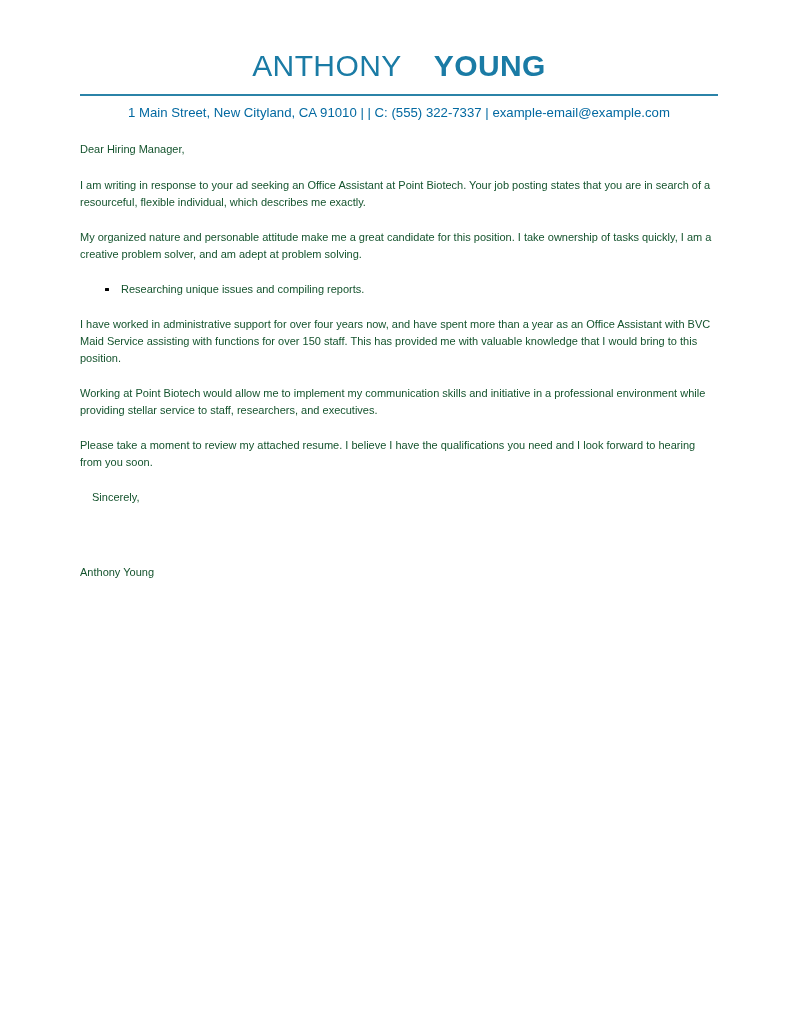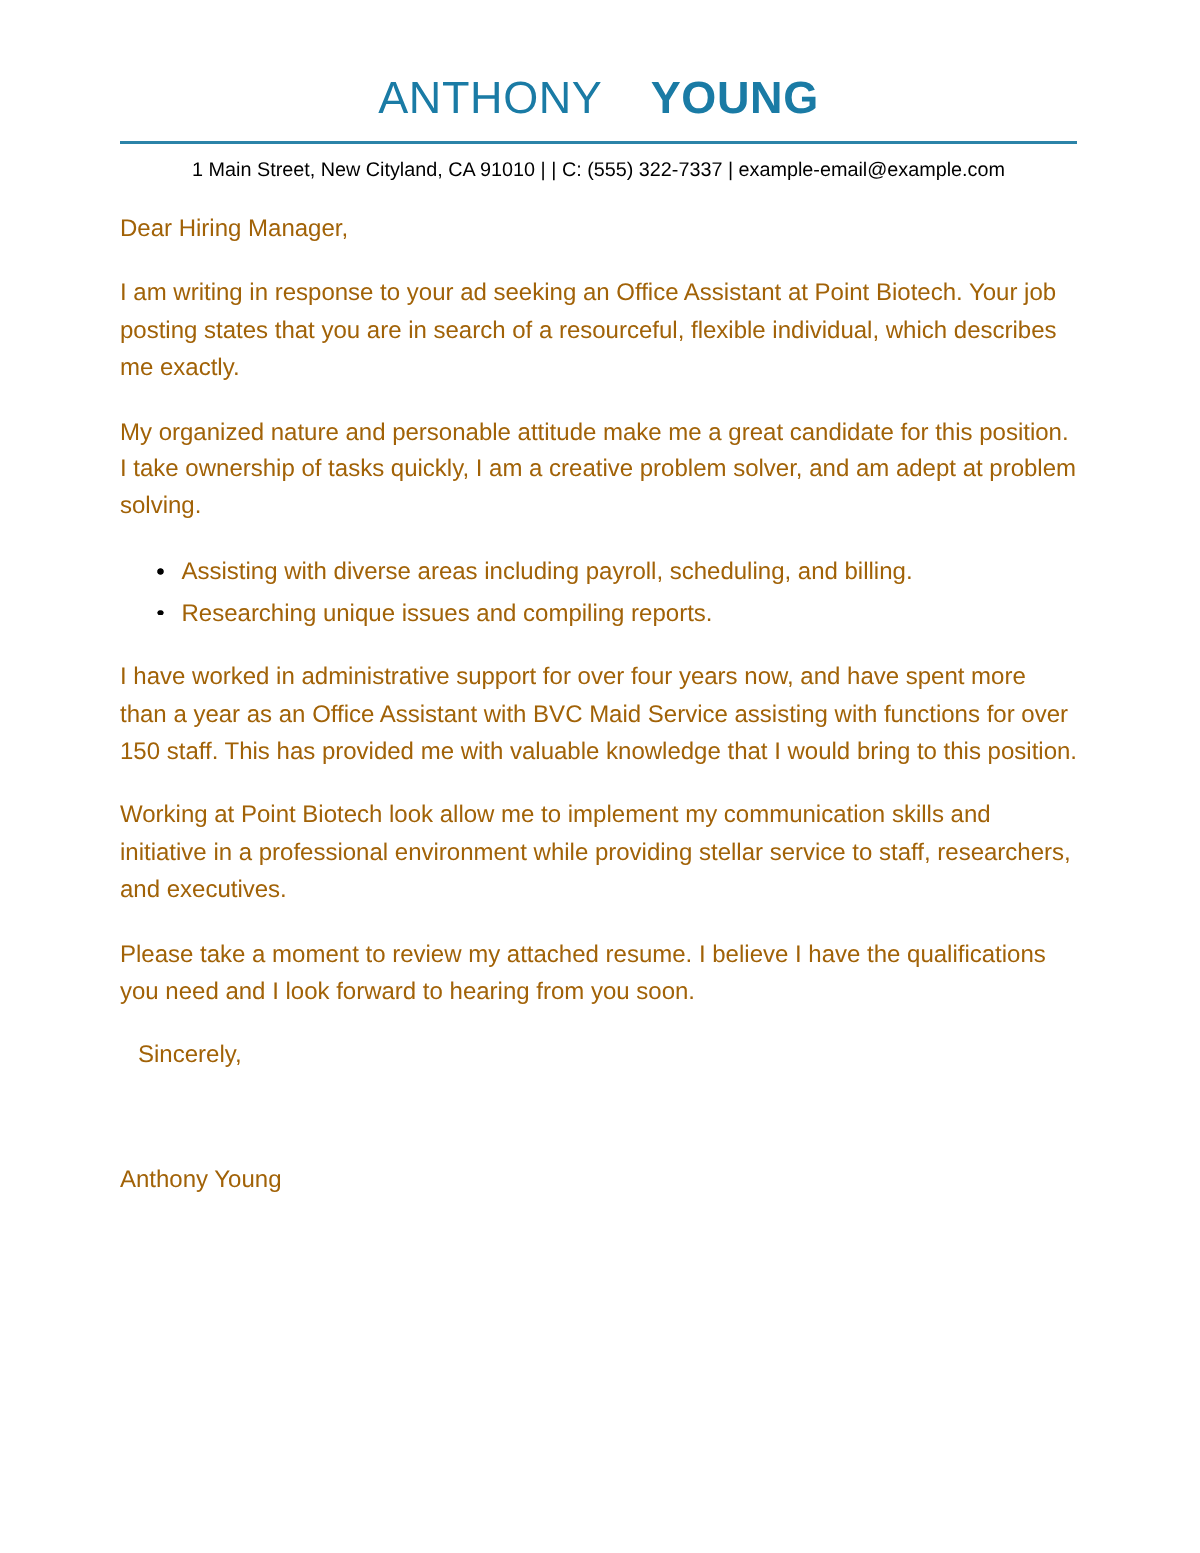--- a/index.html
+++ b/index.html
@@ -55,31 +55,31 @@
     height: 2px;
     background: #2b83a8;
     margin-top: 12px;
     width: 100%;
   }
 
   .contact-line {
     text-align: center;
     font-size: 13.2px;
     line-height: 1.4;
-    color: #000000;
+    color: #0369a1;
     margin-top: 8px;
     white-space: nowrap;
   }
 
   
   .body-copy {
     margin-top: 19px;
-    font-size: 16px;
+    font-size: 11px;
     line-height: 1.55;
-    color: #a16207;
+    color: #14532d;
   }
   .salutation {
     margin: 0 0 18px 0;
   }
   .para {
     margin: 0 0 18px 0;
     text-align: left;
   }
   .para-tight {
     margin: 0 0 10px 0;
@@ -136,34 +136,33 @@
 
       <p class="para">My organized nature and personable attitude make me a great candidate for this position. I take ownership of tasks quickly, I am a creative problem solver, and am adept at problem solving.</p>
 
 
       <ul class="bullets">
         <li>
           <span class="dot"></span>
         </li>
         <li>
           <span class="dot"></span>
-          <span>Assisting with diverse areas including payroll, scheduling, and billing.</span>
         </li>
         <li>
           <span class="dot"></span>
         </li>
         <li>
           <span class="dot"></span>
           <span>Researching unique issues and compiling reports.</span>
         </li>
       </ul>
 
       <p class="para">I have worked in administrative support for over four years now, and have spent more than a year as an Office Assistant with BVC Maid Service assisting with functions for over 150 staff. This has provided me with valuable knowledge that I would bring to this position.</p>
 
-      <p class="para">Working at Point Biotech look allow me to implement my communication skills and initiative in a professional environment while providing stellar service to staff, researchers, and executives.</p>
+      <p class="para">Working at Point Biotech would allow me to implement my communication skills and initiative in a professional environment while providing stellar service to staff, researchers, and executives.</p>
 
       <p class="para">Please take a moment to review my attached resume. I believe I have the qualifications you need and I look forward to hearing from you soon.</p>
 
       <p class="closing">Sincerely,</p>
 
       <p class="signature">Anthony Young</p>
 
     </div>
   </div>
 </div>

